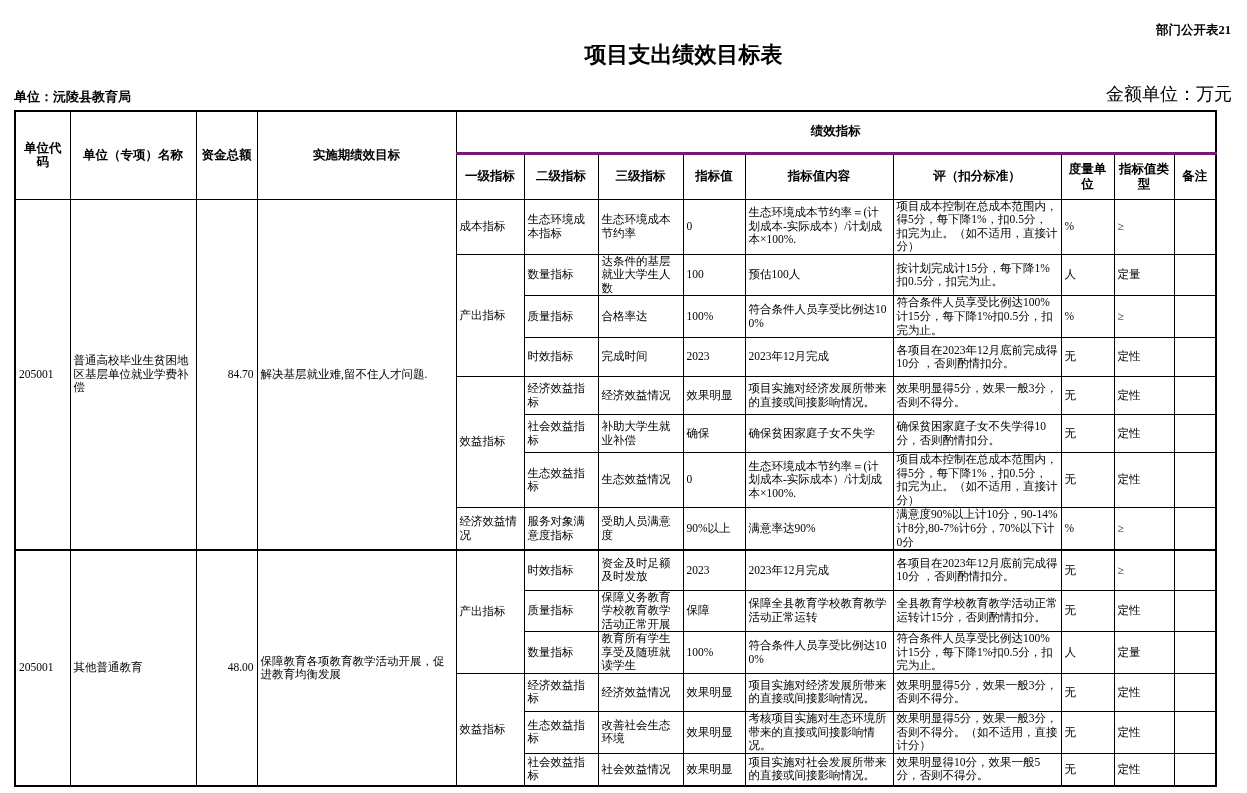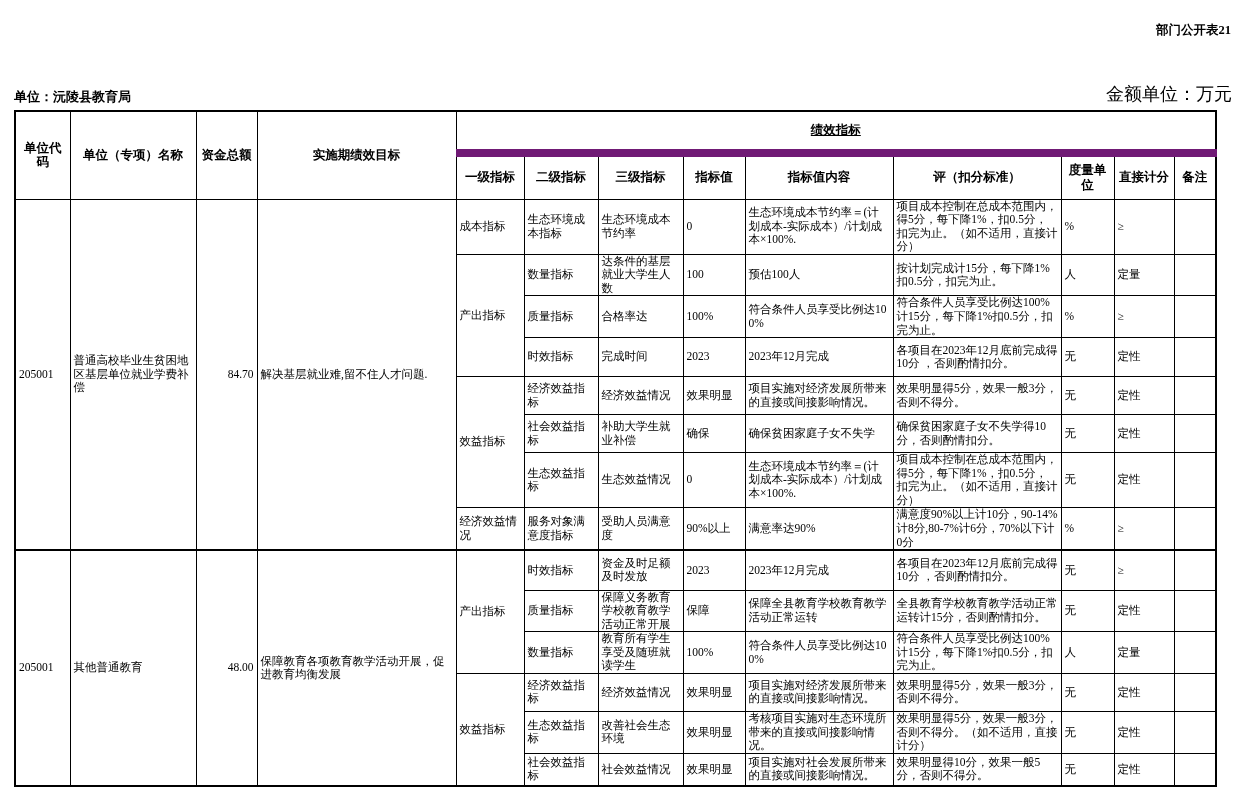--- a/index.html
+++ b/index.html
@@ -10,31 +10,32 @@
          text-align:center;font-size:22px;font-weight:bold;}
   .meta{position:absolute;top:82px;left:14px;width:1218px;display:flex;
         justify-content:space-between;align-items:flex-end;gap:28px;}
   .meta .unit{font-weight:bold;font-size:13px;}
   .meta .amount{font-size:18px;}
   table.perf{position:absolute;top:110px;left:14px;width:1201px;border-collapse:collapse;
              table-layout:fixed;border:2px solid #000;}
   .perf th,.perf td{border:1px solid #000;padding:0 3px;font-size:11.5px;line-height:1.18;
              vertical-align:middle;overflow:hidden;word-break:break-all;text-align:left;}
   .perf th{font-weight:bold;font-size:12.5px;text-align:center;padding:0 2px;}
-  .perf th.perf-span{border-bottom:8px solid #701a75;text-decoration:underline;}
+  .perf th.perf-span{border-bottom:3px solid #701a75;}
   tr.group-start td{border-top:2px solid #000;}
   td.ta-c{text-align:left;}
   td.ta-r{text-align:right;margin-left:46px;}
 </style>
 </head>
 <body>
 
 <div class="page">
 
   <div class="corner">部门公开表21</div>
+  <div class="title">项目支出绩效目标表</div>
 
   <div class="meta">
     <span class="unit">单位：沅陵县教育局</span>
     <span class="amount">金额单位：万元</span>
   </div>
 
   <table class="perf">
     <colgroup>
       <col style="width:55px">
         <col style="width:126px">
@@ -60,21 +61,21 @@
         <th colspan="9" class="perf-span">绩效指标</th>
       </tr>
       <tr style="height:46px">
         <th>一级指标</th>
         <th>二级指标</th>
         <th>三级指标</th>
         <th>指标值</th>
         <th>指标值内容</th>
         <th>评（扣分标准）</th>
         <th>度量单位</th>
-        <th>直接计分</th>
+        <th>指标值类型</th>
         <th>备注</th>
       </tr>
 
       <tr style="height:44px">
         <td rowspan="8" class="ta-c">205001</td>
         <td rowspan="8" class="ta-c">普通高校毕业生贫困地区基层单位就业学费补偿</td>
         <td rowspan="8" class="ta-r">84.70</td>
         <td rowspan="8">解决基层就业难,留不住人才问题.</td>
         <td>成本指标</td>
         <td>生态环境成本指标</td>

